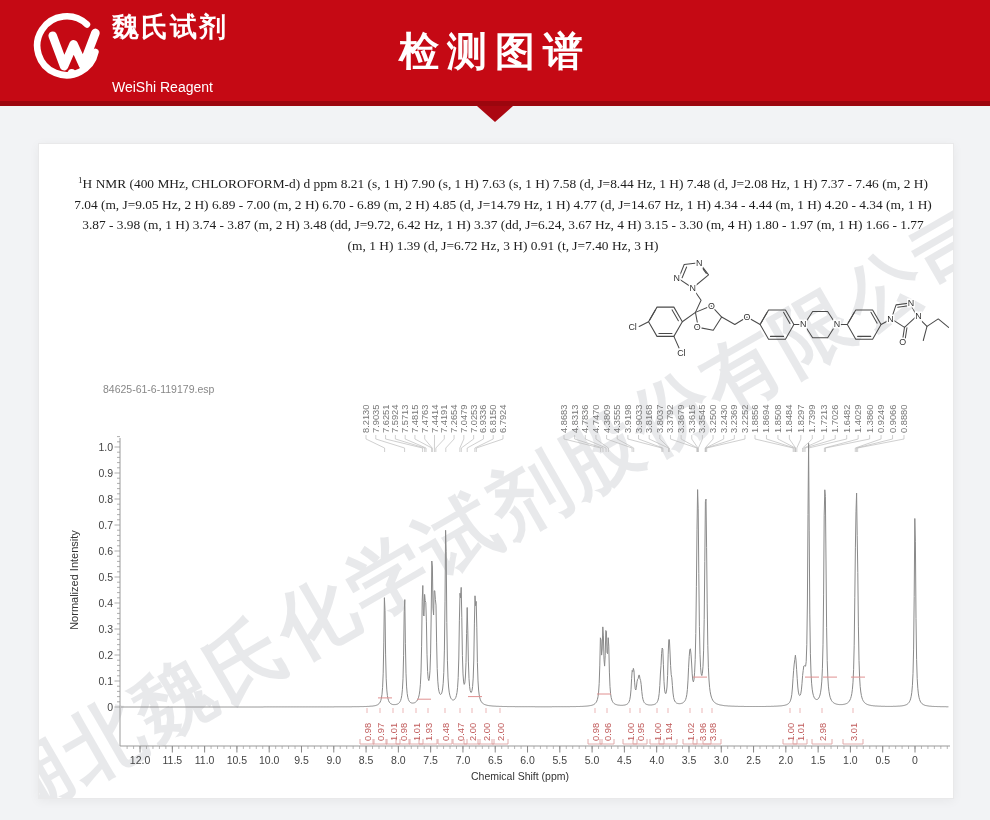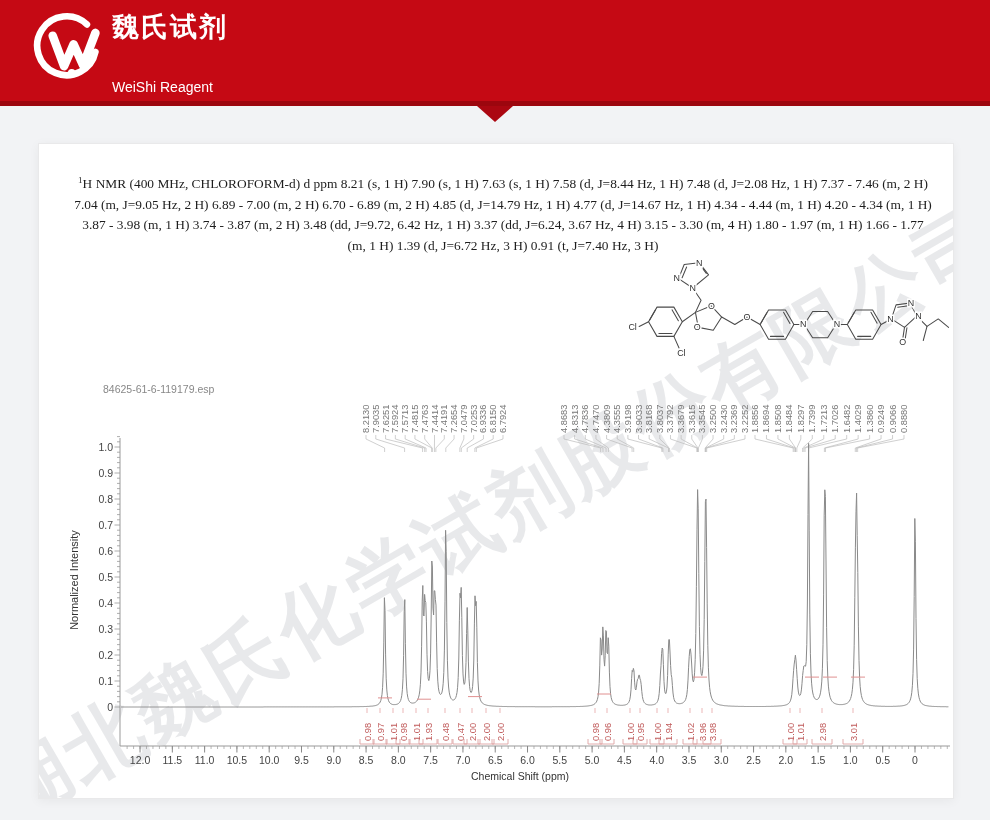--- a/index.html
+++ b/index.html
@@ -45,20 +45,21 @@
       <svg viewBox="0 0 80 80">
         <path d="M62,13 A31,31 0 1 0 71,42" stroke="#fff" stroke-width="7" fill="none" stroke-linecap="round"></path>
         <path d="M26,25 L38,57 L48,34 L58,56 L71,22" stroke="#fff" stroke-width="9" fill="none" stroke-linecap="round" stroke-linejoin="round"></path>
         <circle cx="46" cy="64" r="4" fill="#fff"></circle>
       </svg>
       <div class="logo-text">
         <div class="logo-cn">魏氏试剂</div>
         <div class="logo-en">WeiShi Reagent</div>
       </div>
     </div>
+    <div class="page-title">检测图谱</div>
   </div>
   <div class="header-strip"></div>
   <div class="header-notch"></div>
 
   <div class="card">
     <div class="watermark">湖北魏氏化学试剂股份有限公司</div>
     <div class="nmr-text"><sup>1</sup><span>H NMR (400 MHz, CHLOROFORM-d) d ppm 8.21 (s, 1 H) 7.90 (s, 1 H) 7.63 (s, 1 H) 7.58 (d, J=8.44 Hz, 1 H) 7.48 (d, J=2.08 Hz, 1 H) 7.37 - 7.46 (m, 2 H) 7.04 (m, J=9.05 Hz, 2 H) 6.89 - 7.00 (m, 2 H) 6.70 - 6.89 (m, 2 H) 4.85 (d, J=14.79 Hz, 1 H) 4.77 (d, J=14.67 Hz, 1 H) 4.34 - 4.44 (m, 1 H) 4.20 - 4.34 (m, 1 H) 3.87 - 3.98 (m, 1 H) 3.74 - 3.87 (m, 2 H) 3.48 (dd, J=9.72, 6.42 Hz, 1 H) 3.37 (dd, J=6.24, 3.67 Hz, 4 H) 3.15 - 3.30 (m, 4 H) 1.80 - 1.97 (m, 1 H) 1.66 - 1.77 (m, 1 H) 1.39 (d, J=6.72 Hz, 3 H) 0.91 (t, J=7.40 Hz, 3 H)</span></div>
   </div>
 
   <svg class="structure-svg" viewBox="0 0 368 144">

